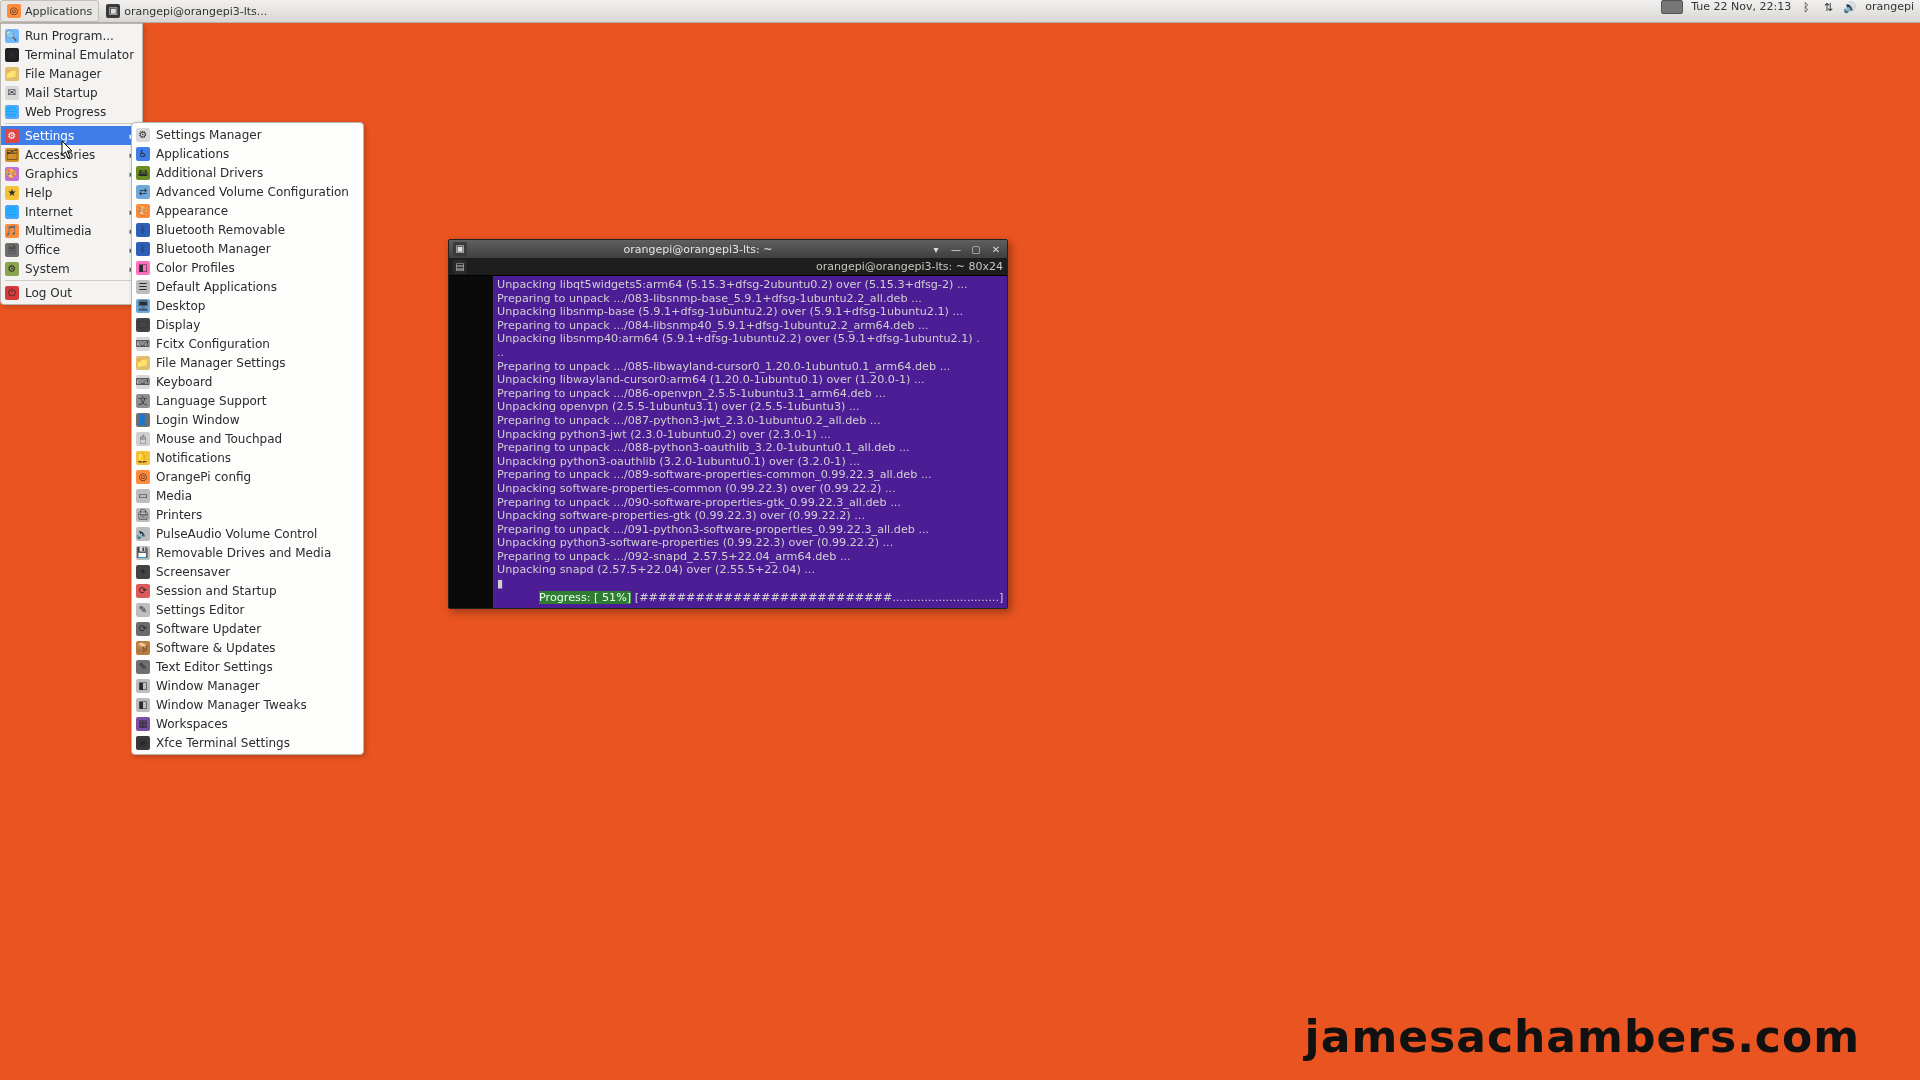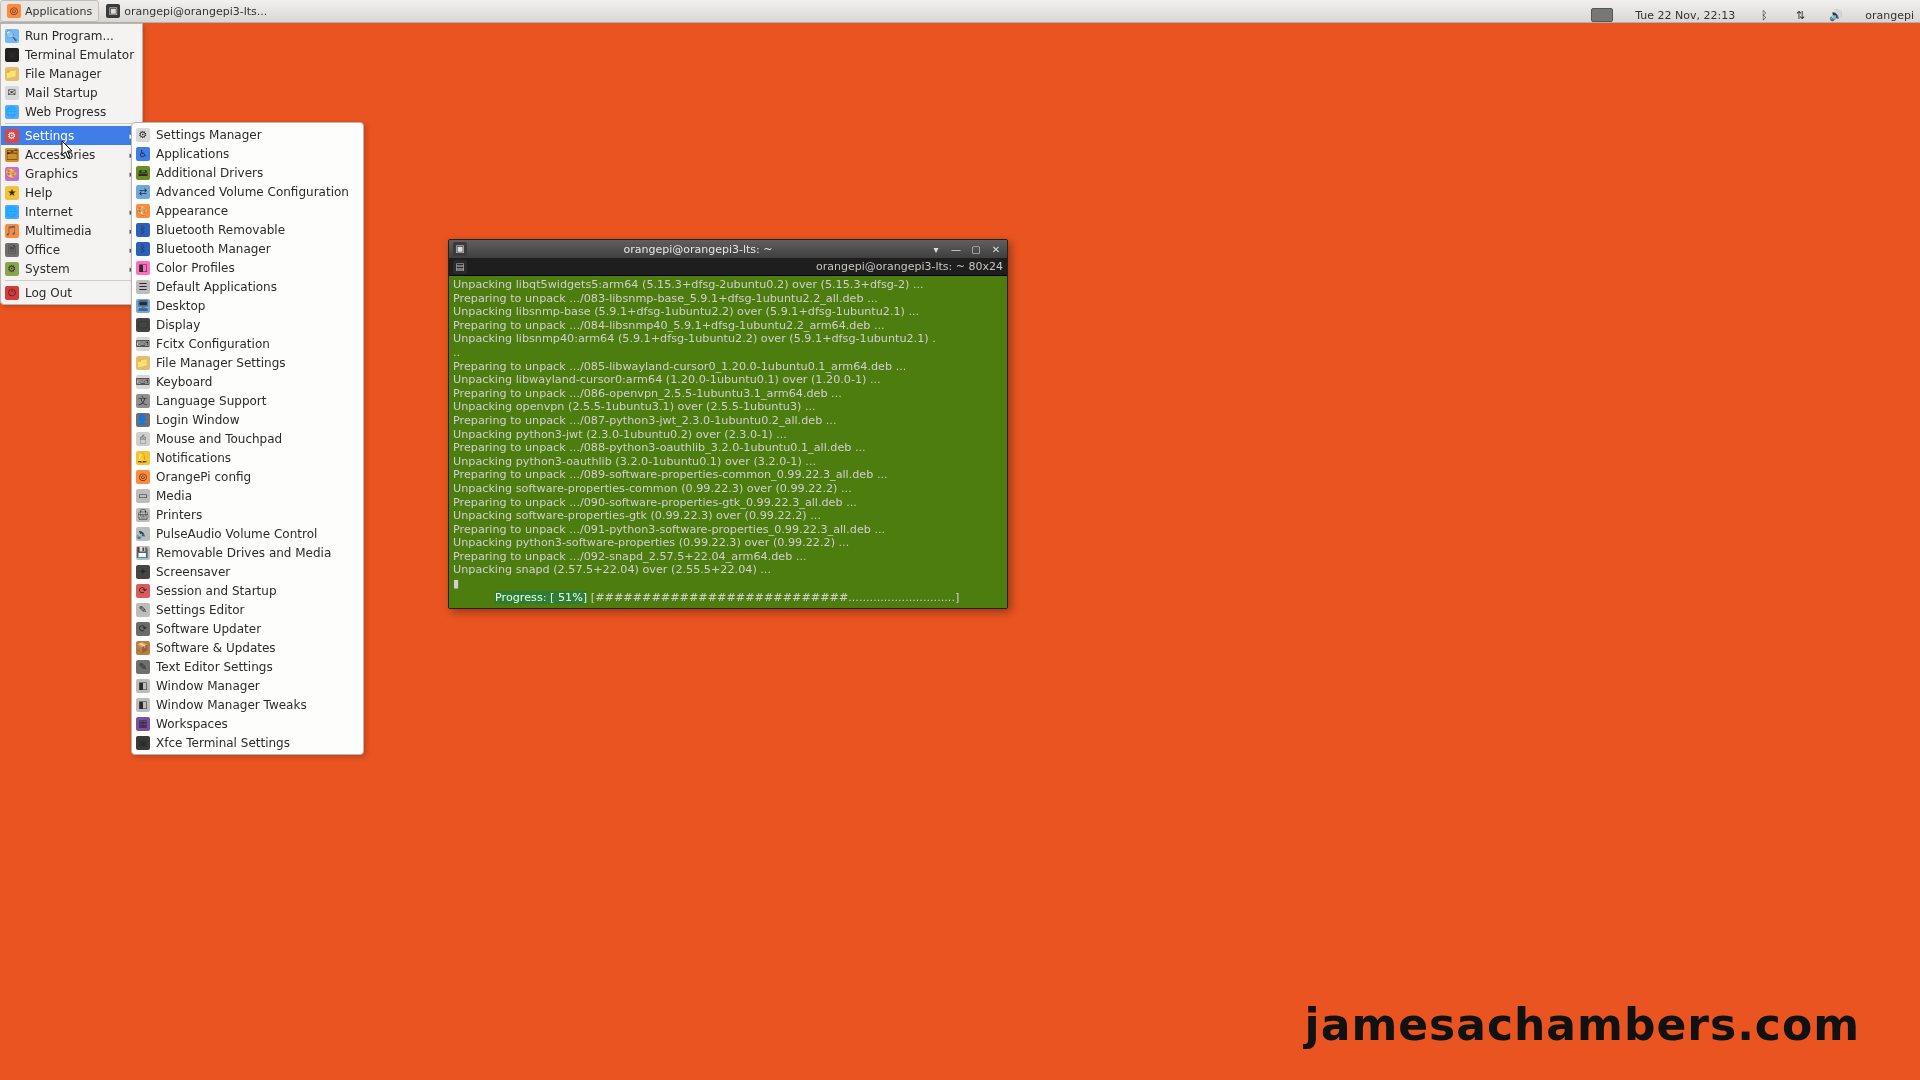--- a/index.html
+++ b/index.html
@@ -12,21 +12,21 @@
   background: linear-gradient(#f2f1f0, #d9d7d4);
   border-bottom: 1px solid #b3b0ab;
   display: flex; align-items: center; font-size: 11px; color: #333;
 }
 .panel-left { display: flex; align-items: center; height: 100%; }
 .panel-btn {
   display: flex; align-items: center; gap: 4px; padding: 0 6px; height: 100%;
   border: 1px solid transparent; cursor: default;
 }
 .panel-btn.active { background: #e8e6e2; border: 1px solid #c2beb8; border-radius: 3px; }
-.panel-right { margin-left: auto; display: flex; align-items: flex-end; gap: 22px; padding-right: 6px; height:100%; }
+.panel-right { margin-left: auto; display: flex; align-items: flex-start; gap: 8px; padding-right: 6px; height:100%; }
 .tray-icon { width: 14px; height: 14px; display:inline-flex; align-items:center; justify-content:center; }
 .tray-rect { width: 22px; height: 14px; background:#777; border:1px solid #555; border-radius:2px; }
 
 
 .menu {
   position: absolute; top: 23px; left: 0;
   background: #f4f3f1; border: 1px solid #b9b6b0;
   border-radius: 0 0 4px 4px; padding: 2px 0;
   font-size: 12px; color: #2b2b2b; min-width: 131px;
   box-shadow: 2px 2px 4px rgba(0,0,0,.15);
@@ -73,33 +73,34 @@
   width:14px; height:12px; display:inline-flex; align-items:center; justify-content:center;
   font-size:10px; color:#ddd;
 }
 .term-menubar {
   height: 18px; background:#1e1e1e; border-bottom:1px solid #000;
   display:flex; align-items:center; padding:0 4px; gap:10px;
   color:#c9c6c0; font-size:11px;
 }
 .term-menubar .spacer { flex:1; }
 .term-body {
-  background:#4d7c0f; color:#d0d0d0;
+  background:#4c1d95; color:#d0d0d0;
   font-family: "DejaVu Sans Mono","Liberation Mono",monospace;
   font-size: 11.2px; line-height: 13.6px;
   padding: 2px 4px 4px 4px; white-space: pre; overflow:hidden;
   position: relative;
+  margin-left: 44px;
 }
 .term-body .line { display:block; }
 .progress-line { color:#d0d0d0;padding-left:42px; }
 .progress-label { background:#2e7d32; color:#eaffea; }
 
 
 .watermark {
-  position:absolute; right: 60px; bottom: 30px;
+  position:absolute; right: 60px; bottom: 18px;
   font-size: 44px; font-weight: 700; letter-spacing: 1px;
   color: #111;
 }
 
 
 .cursor {
   position:absolute; top: 140px; left: 61px; width: 14px; height: 20px;
   pointer-events:none;
 }
 </style>

